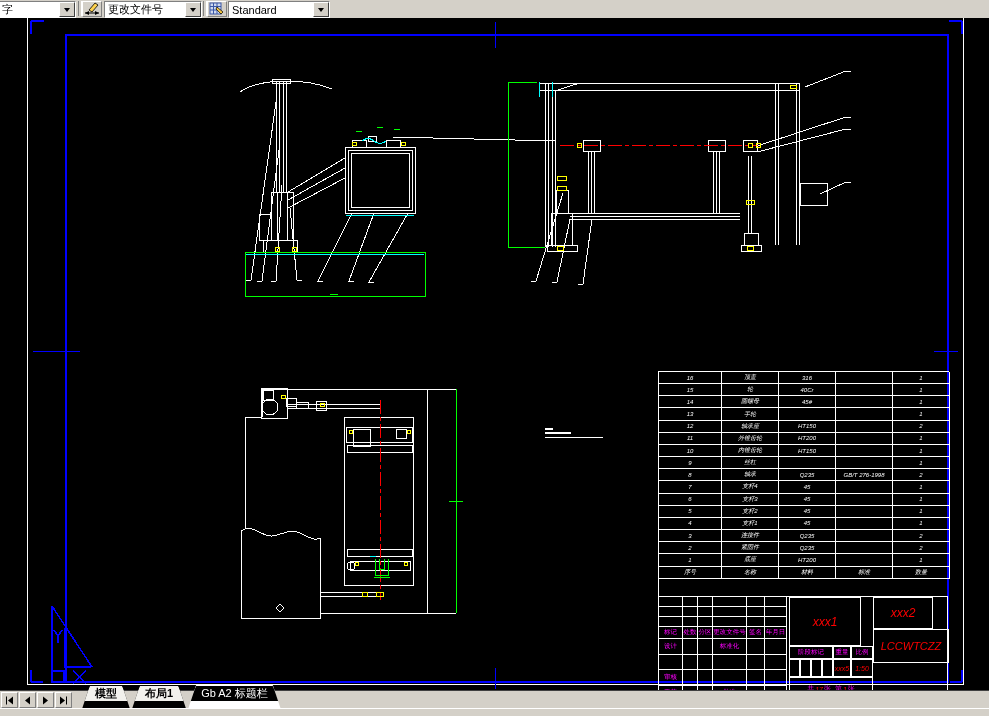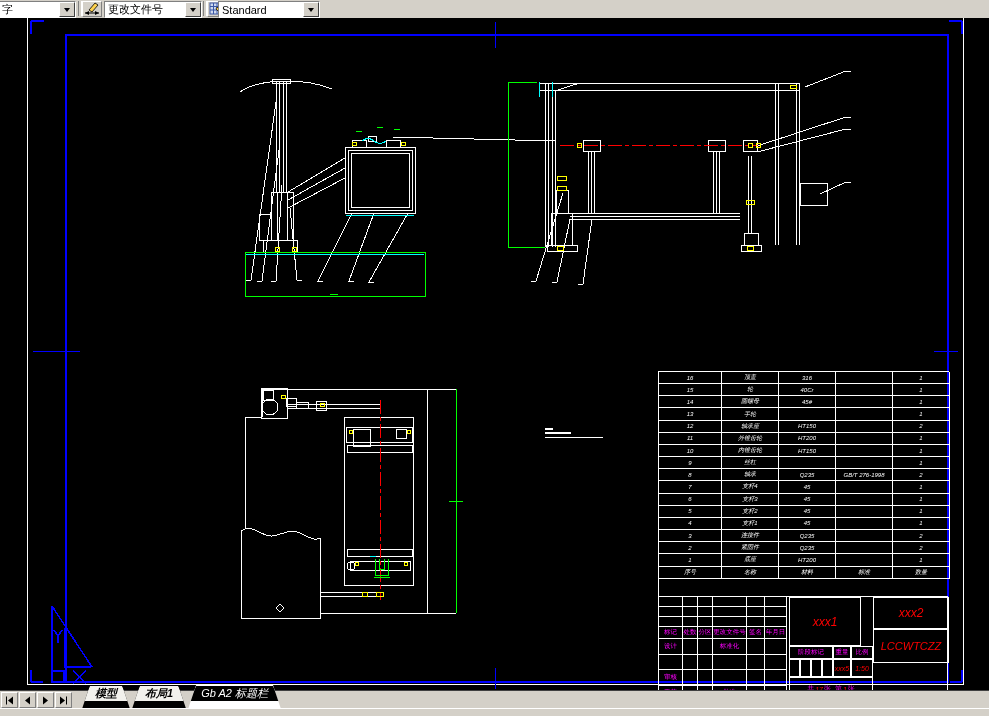--- a/index.html
+++ b/index.html
@@ -43,21 +43,21 @@
   .grid6{display:grid;grid-template-columns:24px 15px 15px 34px 18px 22px;}
   .grid6 .gcell{border-right:1px solid #fff;border-bottom:1px solid #fff;box-sizing:border-box;
     display:flex;align-items:center;justify-content:center;overflow:hidden;}
 
   
   .tabbar{position:absolute;left:0;top:690px;width:989px;height:18px;background:#d4d0c8;
     border-top:1px solid #404040;display:flex;align-items:flex-end;}
   .navbtn{width:17px;height:16px;margin:0 0 1px 1px;background:#d4d0c8;border:1px solid;
     border-color:#fff #808080 #808080 #fff;display:flex;align-items:center;justify-content:center;padding:0;}
   .tab-outer{height:24px;margin-left:2px;background:#000;
-    clip-path:polygon(8px 0,calc(100% - 8px) 0,100% 100%,0 100%);padding:1px 1px 0 1px;box-sizing:border-box;font-style:italic;}
+    clip-path:polygon(8px 0,calc(100% - 8px) 0,100% 100%,0 100%);padding:1px 1px 0 1px;box-sizing:border-box;}
   .tab-inner{height:15px;padding:0 12px;display:flex;align-items:center;justify-content:center;
     clip-path:polygon(7px 0,calc(100% - 7px) 0,100% 100%,0 100%);
     font-size:11px;font-weight:bold;color:#000;background:#f2f1ed;white-space:nowrap;}
   .tab-active .tab-outer{background:#fff;}
   .tab-active .tab-inner{background:#000;color:#fff;font-weight:normal;}
   .bottomstrip{position:absolute;left:0;top:708px;width:989px;height:8px;background:#d4d0c8;
     border-top:1px solid #fff;}
 </style>
 </head>
 <body>
@@ -86,21 +86,21 @@
         </span>
     </div>
     <div class="tb-sep" style="left:203px;"></div>
     <button class="tb-btn" style="left:207px;">
       <svg width="16" height="14" viewBox="0 0 16 14">
         <rect x="1" y="1" width="11" height="11" fill="#cfd9ee" stroke="#3a57a6"></rect>
         <path d="M1,4.5 H12 M1,8 H12 M4.5,1 V12 M8,1 V12" stroke="#3a57a6" fill="none"></path>
         <path d="M8,5 L14,10 L12,12 L7,7 Z" fill="#f4c542" stroke="#000" stroke-width="0.7"></path>
       </svg>
     </button>
-    <div class="combo" style="left:218px;width:100px;">
+    <div class="combo" style="left:228px;width:100px;">
       <span class="ctext">Standard</span>
       <span class="carrow">
           <span class="tri"></span>
         </span>
     </div>
   </div>
 
   <div class="canvas">
     <svg width="989" height="672" viewBox="0 18 989 672" shape-rendering="crispEdges">
 
@@ -420,21 +420,21 @@
       </div>
       <div class="tb-abs wcell" style="left:130px;top:80px;width:84px;height:24px;gap:1px;">
         <span class="mag" style="font-size:7px;">共</span>
         <span class="redtxt" style="font-size:7px;">17</span>
         <span class="mag" style="font-size:7px;">张</span>
         <span class="mag" style="font-size:7px;margin-left:3px;">第</span>
         <span class="redtxt" style="font-size:7px;">1</span>
         <span class="mag" style="font-size:7px;">张</span>
       </div>
 
-      <div class="tb-abs wcell" style="left:214px;top:0;width:76px;height:32px;">
+      <div class="tb-abs wcell" style="left:214px;top:0;width:60px;height:32px;">
         <span class="redtxt" style="font-size:12px;">xxx2</span>
       </div>
       <div class="tb-abs wcell" style="left:214px;top:32px;width:76px;height:34px;">
         <span class="redtxt" style="font-size:11px;">LCCWTCZZ</span>
       </div>
     </div>
   </div>
 
   <div class="tabbar">
     <button class="navbtn">

